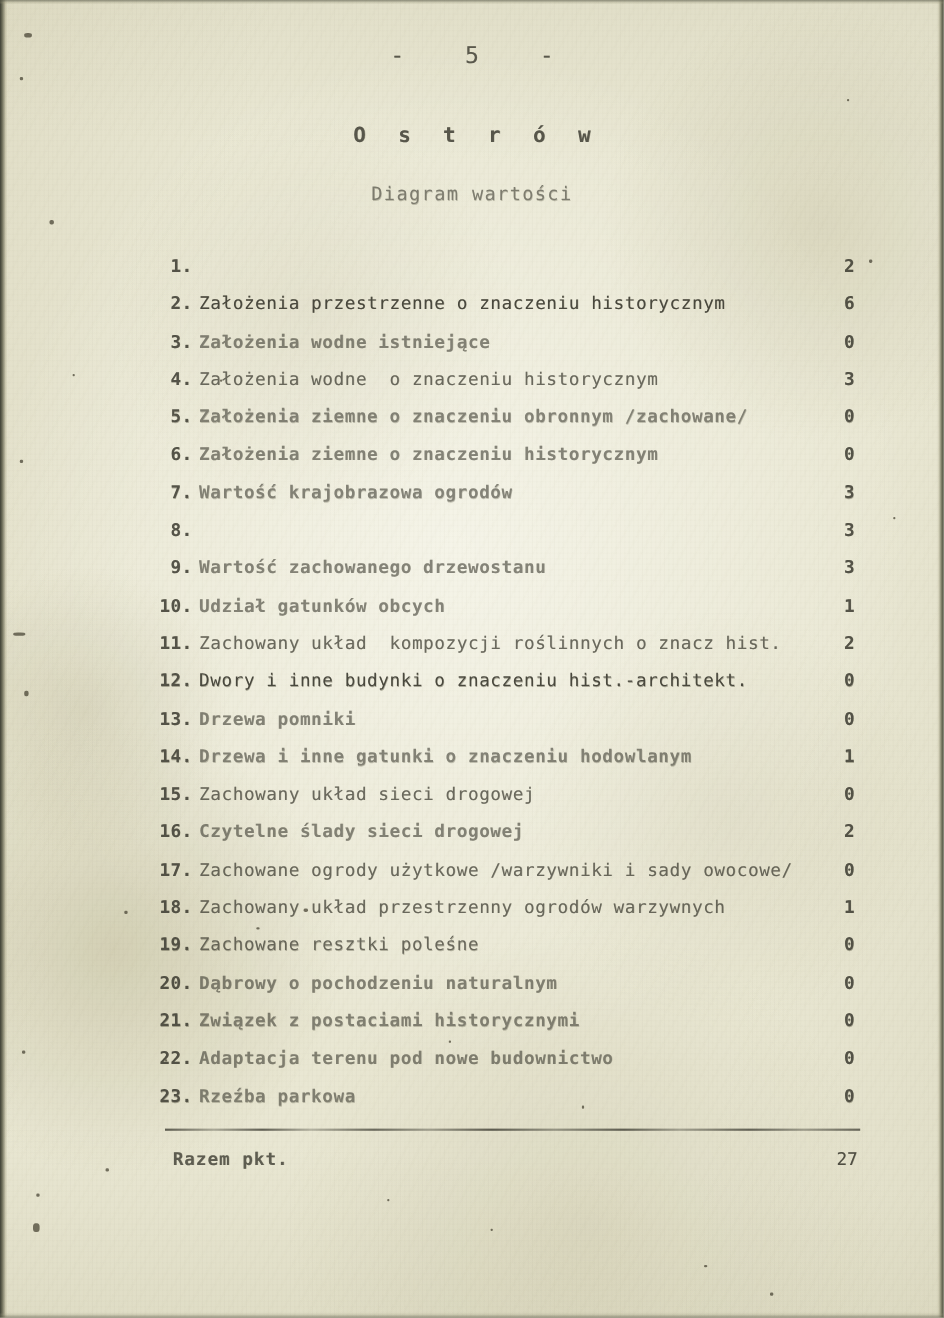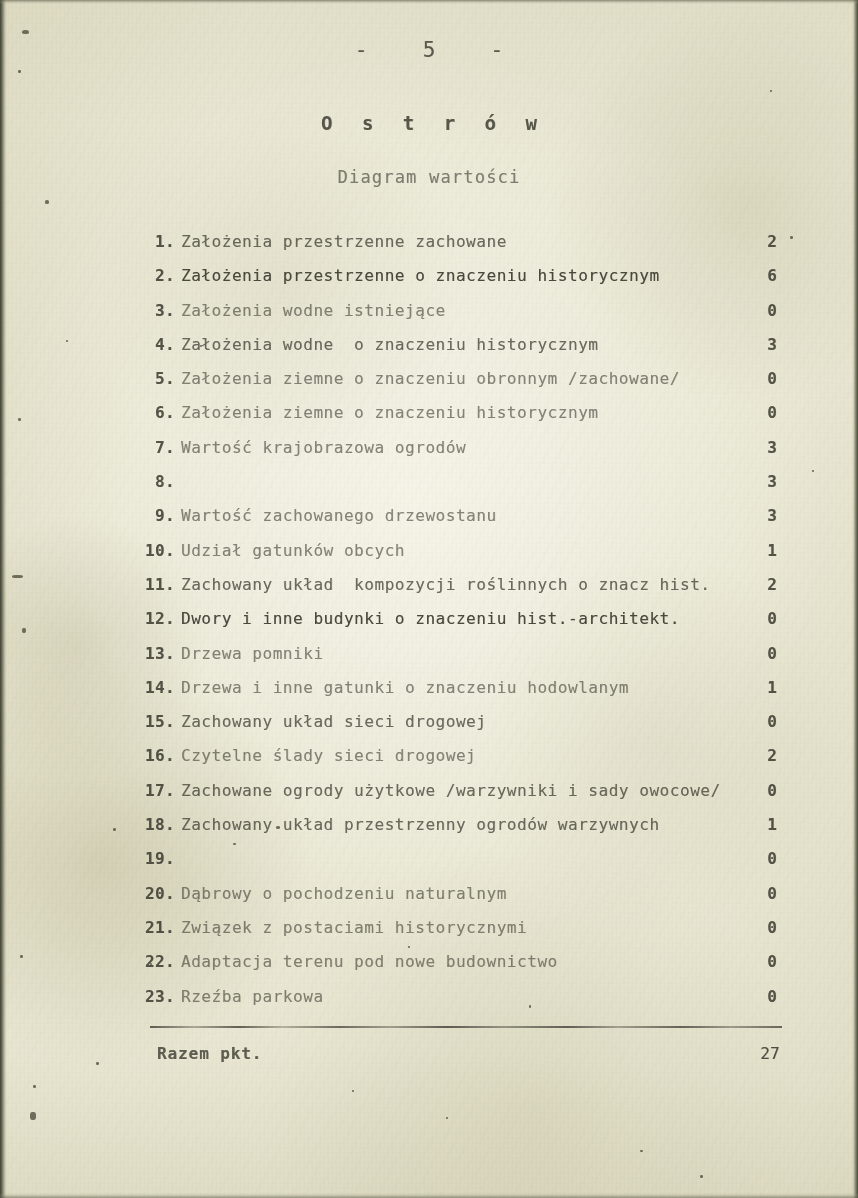--- a/index.html
+++ b/index.html
@@ -175,21 +175,21 @@
     position: absolute;
     right: 2px;
     top: 0;
     width: 22px;
     text-align: center;
     font-weight: bold;
     opacity: 0.86;
   }
 
   
-  .ink-light  { opacity: 0.60; }
+  .ink-light  { opacity: 0.60; font-weight: bold; }
   .ink-mid    { opacity: 0.74; }
   .ink-dark   { opacity: 0.92; }
 
   #rule {
     position: absolute;
     top: 1026px;
     left: 150px;
     width: 632px;
     height: 2px;
     background: linear-gradient(90deg,
@@ -239,21 +239,20 @@
 
     <div class="typed" id="page-number">-  5  -</div>
 
     <div class="typed" id="doc-subtitle">Diagram wartości</div>
 
     <div class="typed" id="doc-title">O s t r ó w</div>
 
     <div id="list">
         <div class="row">
           <span class="typed num">1.</span>
-          <span class="typed label ink-mid">Założenia przestrzenne zachowane</span>
           <span class="typed value">2</span>
         </div>
         <div class="row">
           <span class="typed num">2.</span>
           <span class="typed label ink-dark">Założenia przestrzenne o znaczeniu historycznym</span>
           <span class="typed value">6</span>
         </div>
         <div class="row">
           <span class="typed num">3.</span>
           <span class="typed label ink-light">Założenia wodne istniejące</span>
@@ -328,20 +327,21 @@
           <span class="typed label ink-mid">Zachowane ogrody użytkowe /warzywniki i sady owocowe/</span>
           <span class="typed value">0</span>
         </div>
         <div class="row">
           <span class="typed num">18.</span>
           <span class="typed label ink-mid">Zachowany układ przestrzenny ogrodów warzywnych</span>
           <span class="typed value">1</span>
         </div>
         <div class="row">
           <span class="typed num">19.</span>
+          <span class="typed label ink-mid">Zachowane resztki poleśne</span>
           <span class="typed value">0</span>
         </div>
         <div class="row">
           <span class="typed num">20.</span>
           <span class="typed label ink-light">Dąbrowy o pochodzeniu naturalnym</span>
           <span class="typed value">0</span>
         </div>
         <div class="row">
           <span class="typed num">21.</span>
           <span class="typed label ink-light">Związek z postaciami historycznymi</span>

